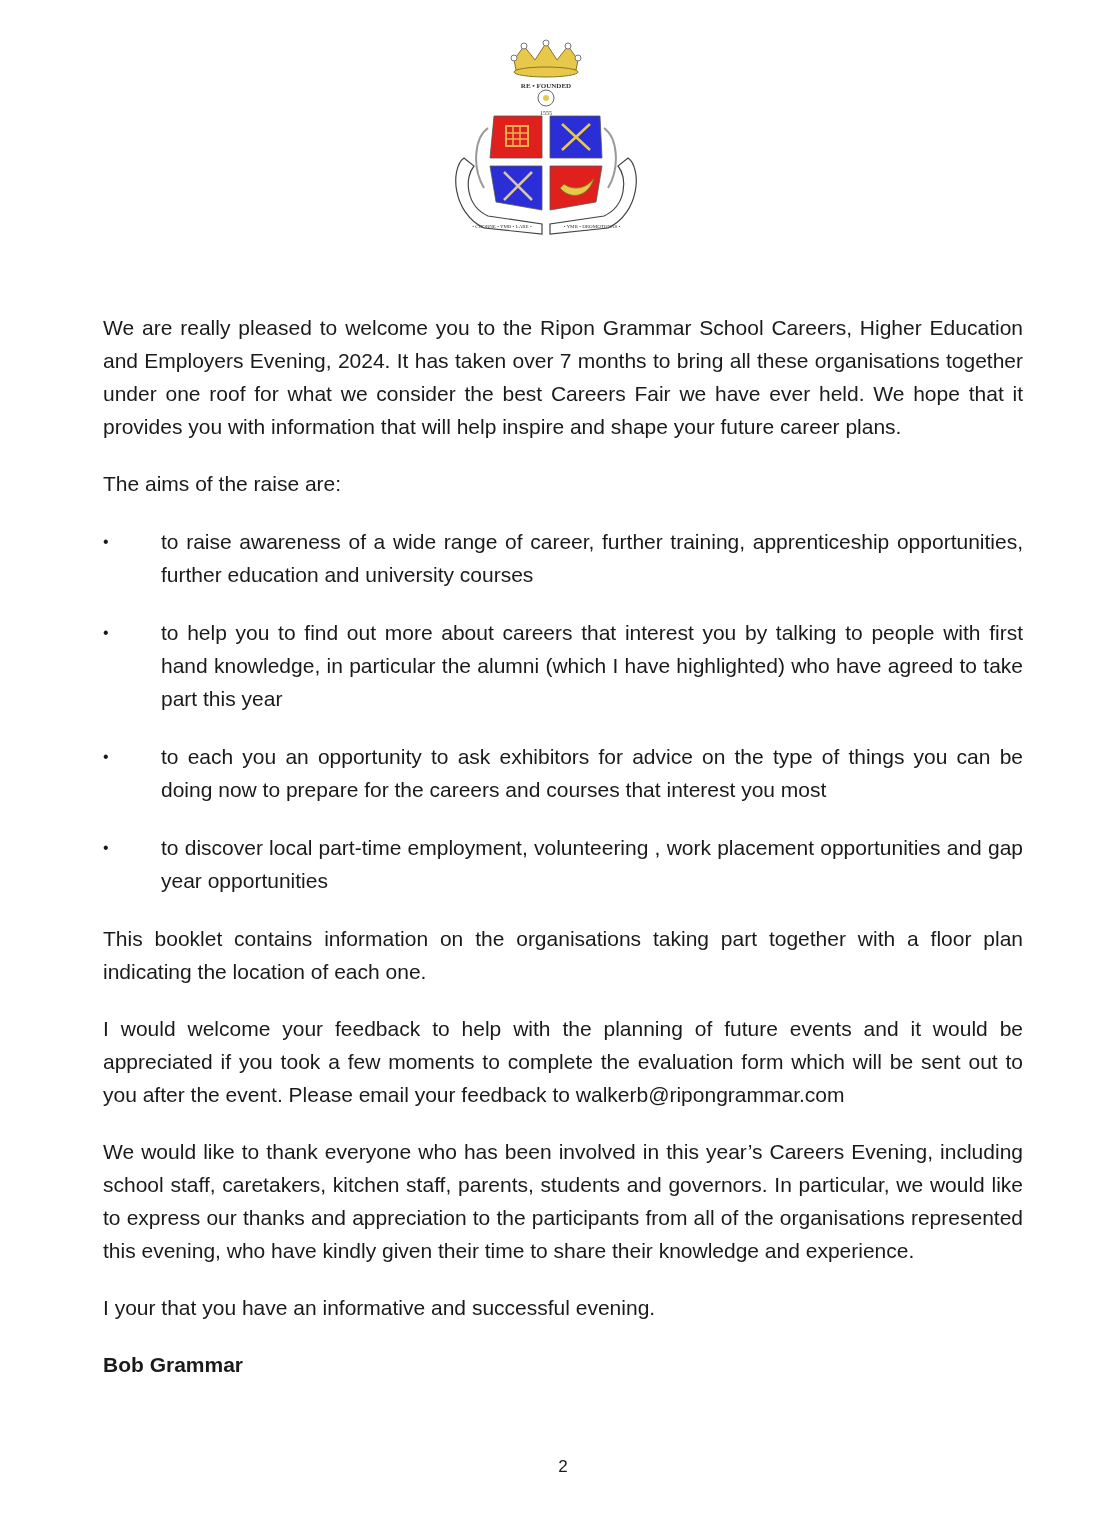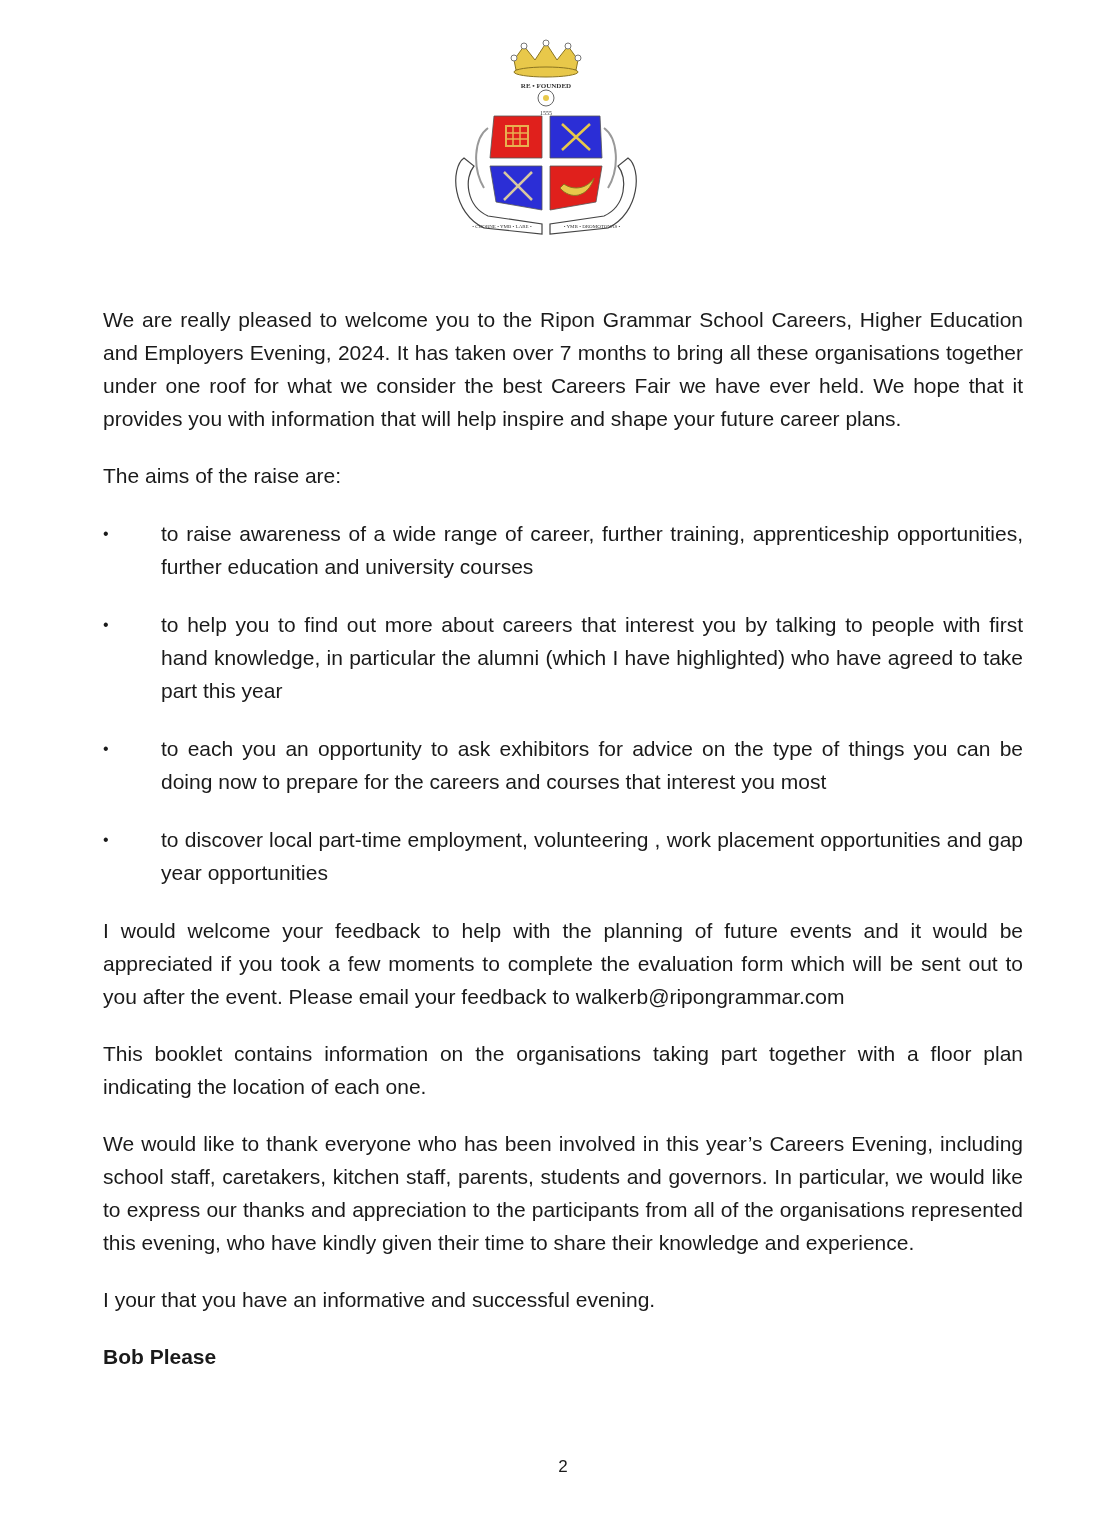--- a/index.html
+++ b/index.html
@@ -18,21 +18,21 @@
     .crest {
       position: absolute;
       left: 444px;
       top: 38px;
       width: 204px;
       height: 206px;
     }
     .content {
       position: absolute;
       left: 103px;
-      top: 303px;
+      top: 311px;
       width: 920px;
       font-size: 21px;
       line-height: 33px;
     }
     .para {
       margin: 0 0 24px 0;
       text-align: justify;
     }
     .para.aims-intro { margin-bottom: 25px; }
     ul.aims {
@@ -137,22 +137,22 @@
     </li>
     <li>
       <span class="bullet">•</span>
       <span>to each you an opportunity to ask exhibitors for advice on the type of things you can be doing now to prepare for the careers and courses that interest you most</span>
     </li>
     <li>
       <span class="bullet">•</span>
       <span>to discover local part-time employment, volunteering , work placement opportunities and gap year opportunities</span>
     </li>
   </ul>
+  <p class="para">This booklet contains information on the organisations taking part together with a floor plan indicating the location of each one.</p>
   <p class="para">
     <span>I would welcome your feedback to help with the planning of future events and it would be appreciated if you took a few moments to complete the evaluation form which will be sent out to you after the event. Please email your feedback to </span><a class="email">walkerb@ripongrammar.com</a>
   </p>
-  <p class="para">This booklet contains information on the organisations taking part together with a floor plan indicating the location of each one.</p>
   <p class="para">We would like to thank everyone who has been involved in this year’s Careers Evening, including school staff, caretakers, kitchen staff, parents, students and governors. In particular, we would like to express our thanks and appreciation to the participants from all of the organisations represented this evening, who have kindly given their time to share their knowledge and experience.</p>
   <p class="para">I your that you have an informative and successful evening.</p>
-  <p class="signature">Bob Please</p>
+  <p class="signature">Bob Grammar</p>
 </div>
 
 <div class="page-number">2</div>
 
 </body></html>

